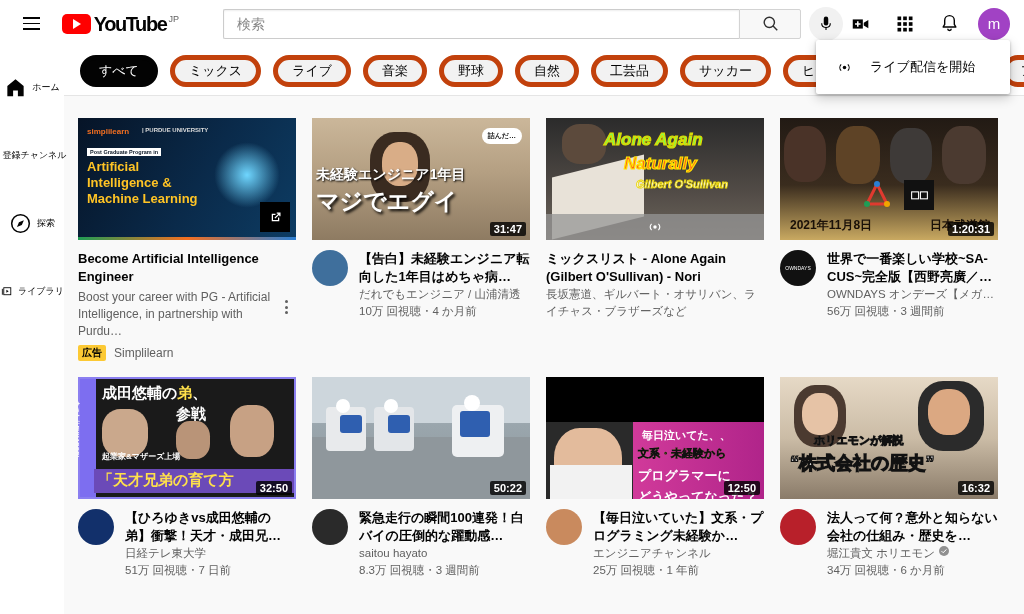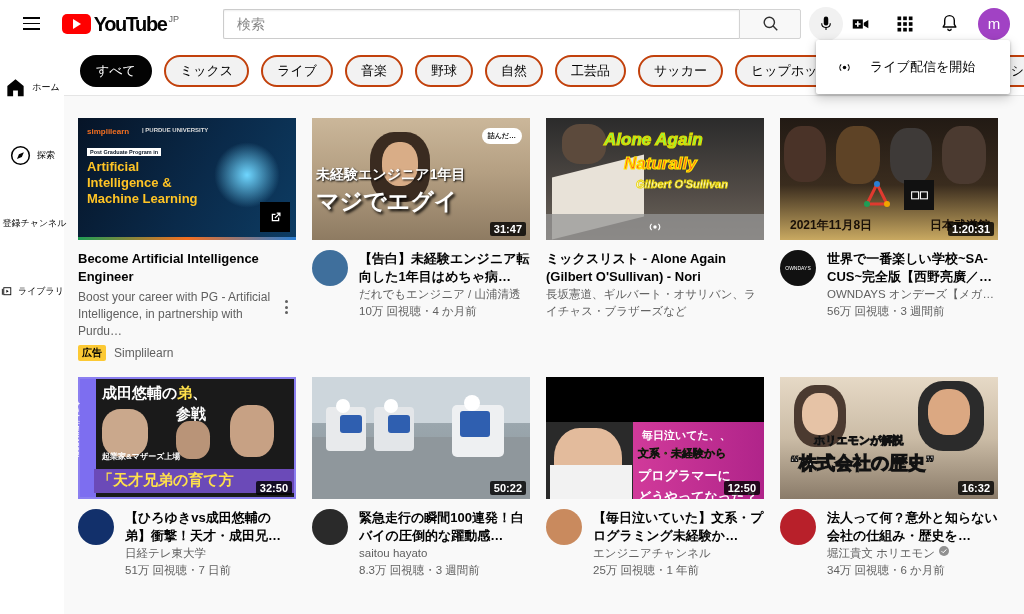--- a/index.html
+++ b/index.html
@@ -108,21 +108,21 @@
   
   .chipbar {
     position: absolute; top: 47px; left: 64px;
     width: 960px; height: 49px;
     background: #fff; border-bottom: 1px solid #e5e5e5;
     display: flex; align-items: center; padding-left: 16px;
     gap: 12px; overflow: hidden; z-index: 20;
   }
   .chip {
     height: 32px; padding: 0 14px;
-    border: 2px solid #c2410c; border-radius: 16px;
+    border: 5px solid #c2410c; border-radius: 16px;
     background: #f2f2f2; color: #030303;
     font-size: 13px; display: flex; align-items: center;
     white-space: nowrap; cursor: pointer; flex: 0 0 auto;
   }
   .chip.active { background: #030303; color: #fff; border-color: #030303; }
   
   .content {
     position: absolute; top: 96px; left: 64px;
     width: 960px; height: 518px;
     background: #f9f9f9; overflow: hidden;
@@ -261,33 +261,33 @@
 
 <div class="sidebar">
   <div class="side-item">
     <svg width="23" height="23" viewBox="0 0 24 24">
       <path d="M12 3.5L3.5 10.5V21h6v-6h5v6h6V10.5z" fill="#030303"></path>
     </svg>
     <div class="side-label">ホーム</div>
   </div>
   <div class="side-item">
     <svg width="23" height="23" viewBox="0 0 24 24">
-      <circle cx="12" cy="12" r="9.2" fill="none" stroke="#030303" stroke-width="1.6"></circle>
-      <path d="M15.5 8.5l-2.1 5.1-5.1 2.1 2.1-5.1z" fill="#030303"></path>
-    </svg>
-    <div class="side-label">探索</div>
-  </div>
-  <div class="side-item">
-    <svg width="23" height="23" viewBox="0 0 24 24">
       <rect x="4" y="9" width="16" height="11" fill="none" stroke="#030303" stroke-width="1.6"></rect>
       <path d="M10.5 12.3l4 2.2-4 2.2z" fill="#030303"></path>
       <line x1="6" y1="6.3" x2="18" y2="6.3" stroke="#030303" stroke-width="1.6"></line>
       <line x1="8" y1="3.6" x2="16" y2="3.6" stroke="#030303" stroke-width="1.6"></line>
     </svg>
     <div class="side-label">登録チャンネル</div>
+  </div>
+  <div class="side-item">
+    <svg width="23" height="23" viewBox="0 0 24 24">
+      <circle cx="12" cy="12" r="9.2" fill="none" stroke="#030303" stroke-width="1.6"></circle>
+      <path d="M15.5 8.5l-2.1 5.1-5.1 2.1 2.1-5.1z" fill="#030303"></path>
+    </svg>
+    <div class="side-label">探索</div>
   </div>
   <div class="side-item">
     <svg width="23" height="23" viewBox="0 0 24 24">
       <rect x="7" y="5" width="13" height="13" fill="none" stroke="#030303" stroke-width="1.6"></rect>
       <path d="M11.8 8.6l4.3 2.9-4.3 2.9z" fill="#030303"></path>
       <line x1="4.4" y1="7" x2="4.4" y2="18" stroke="#030303" stroke-width="1.6"></line>
     </svg>
     <div class="side-label">ライブラリ</div>
   </div>
 </div>

